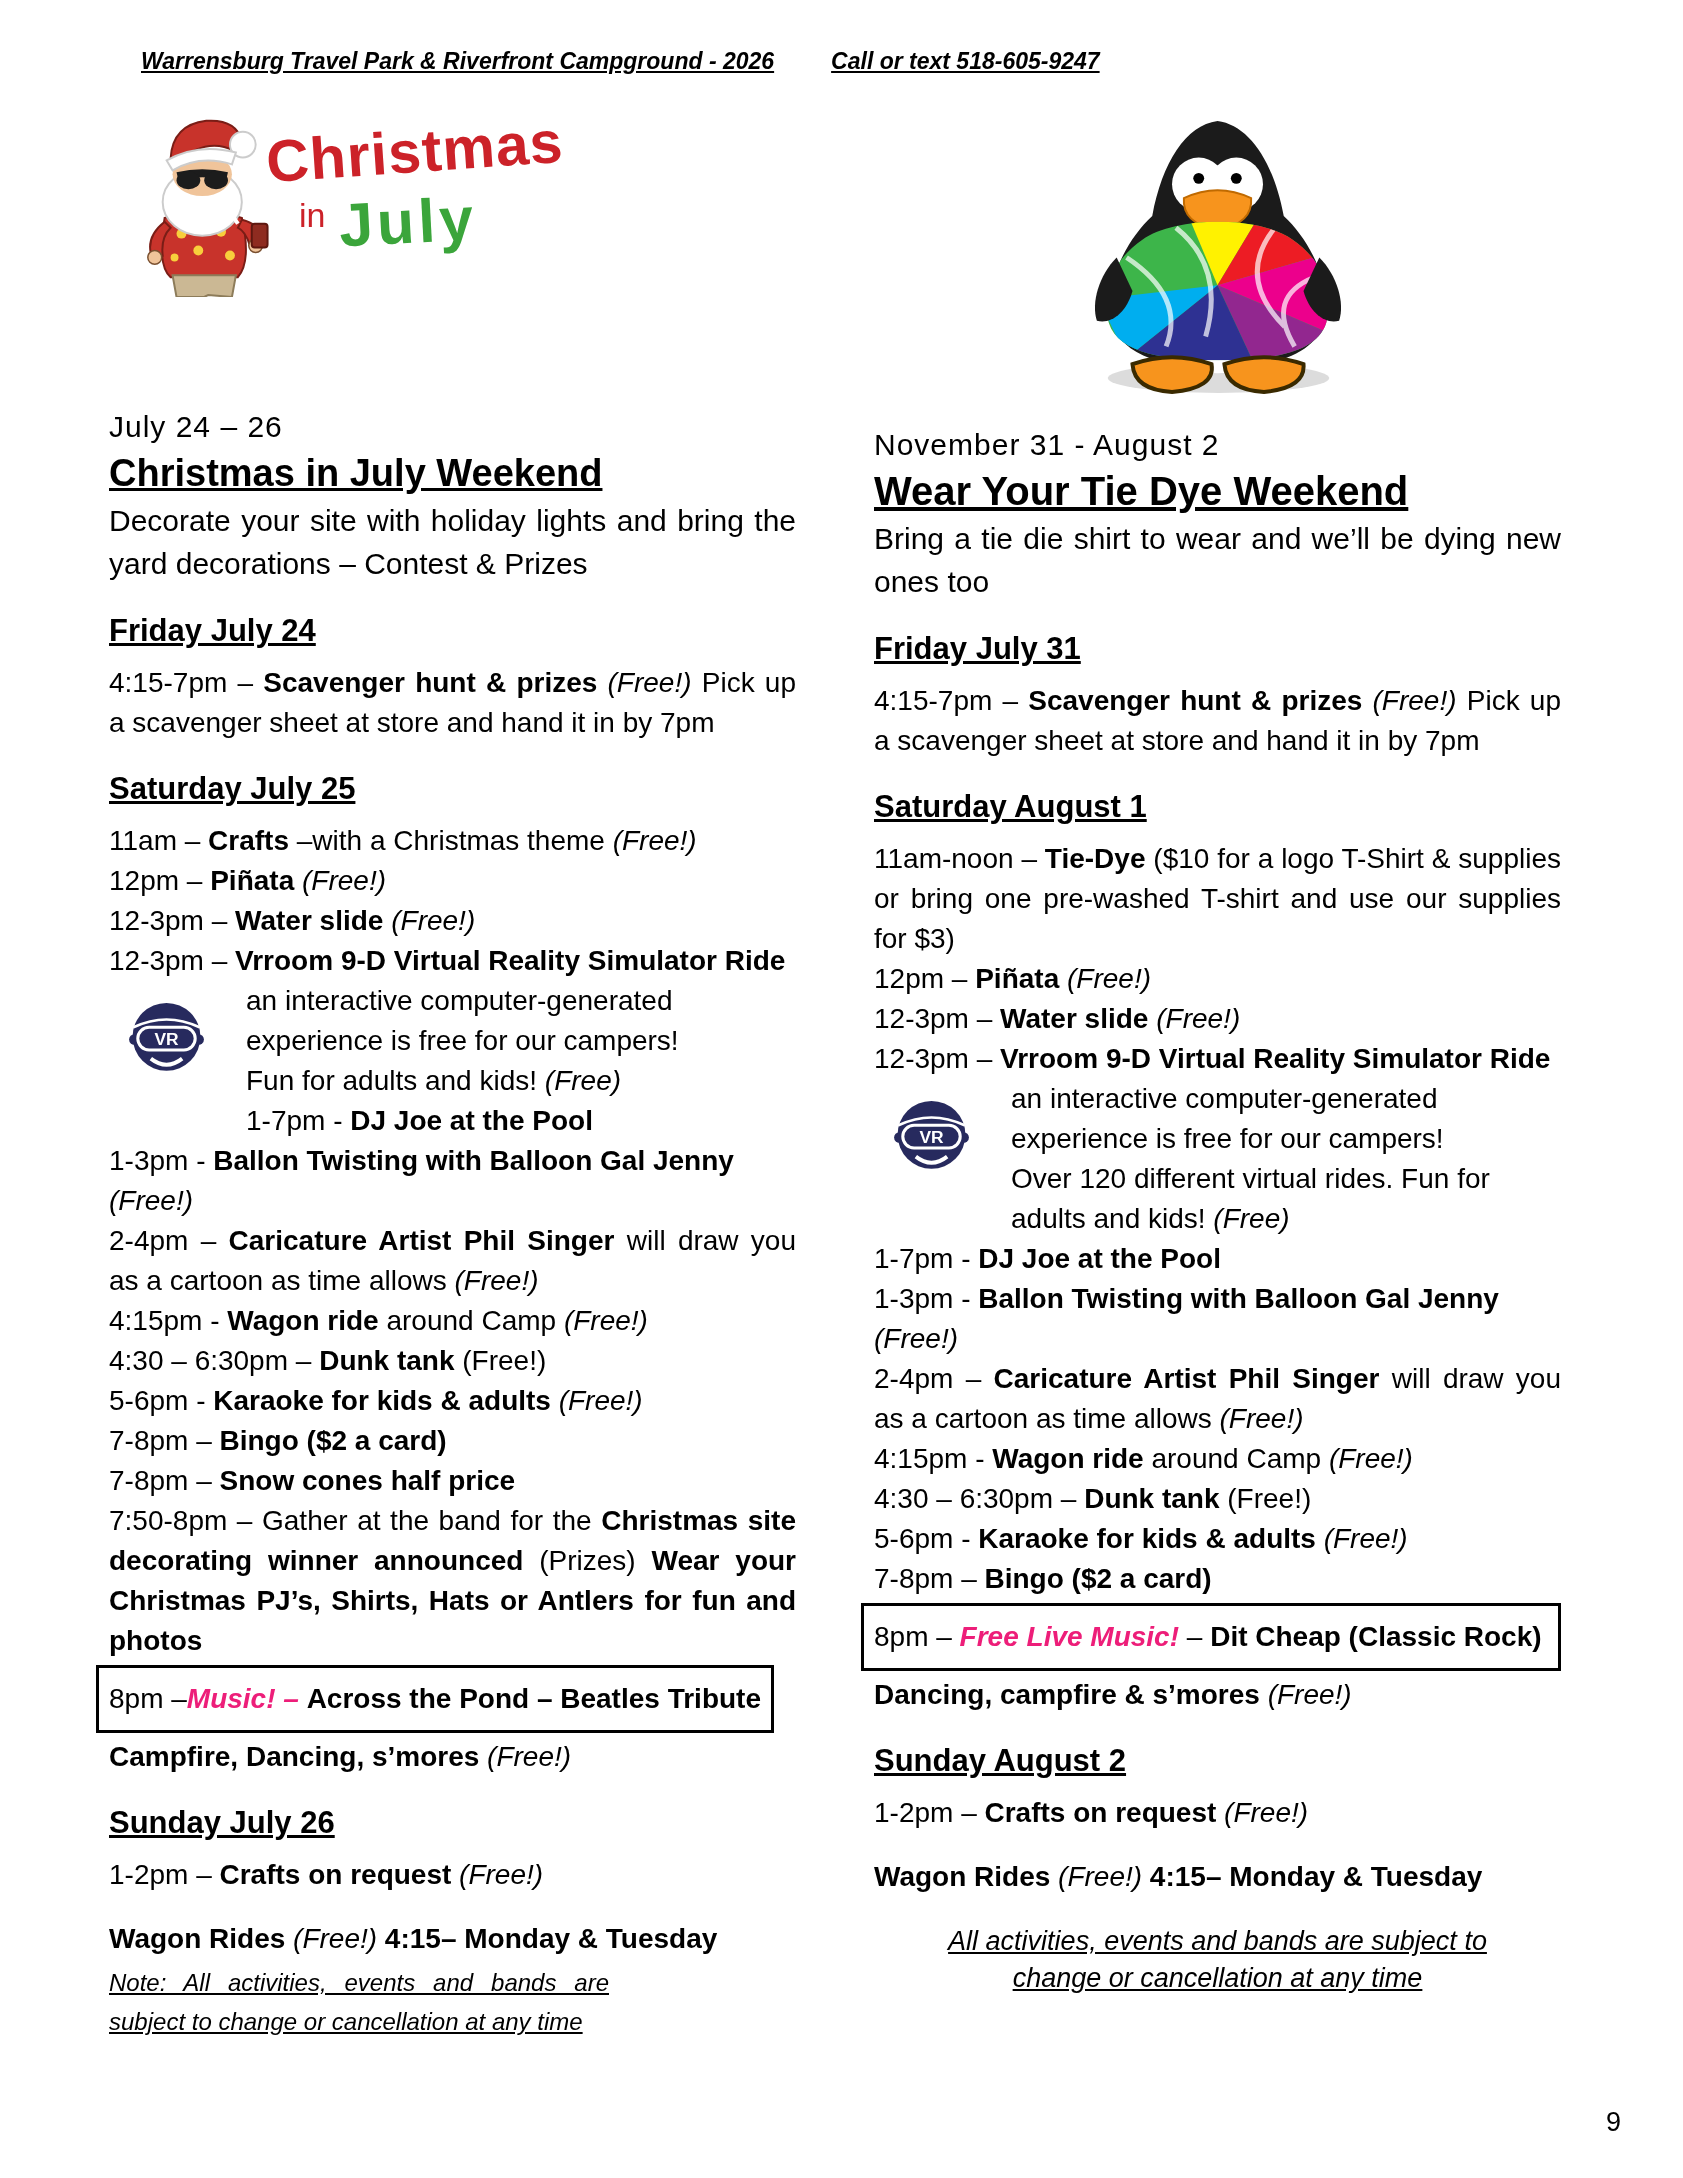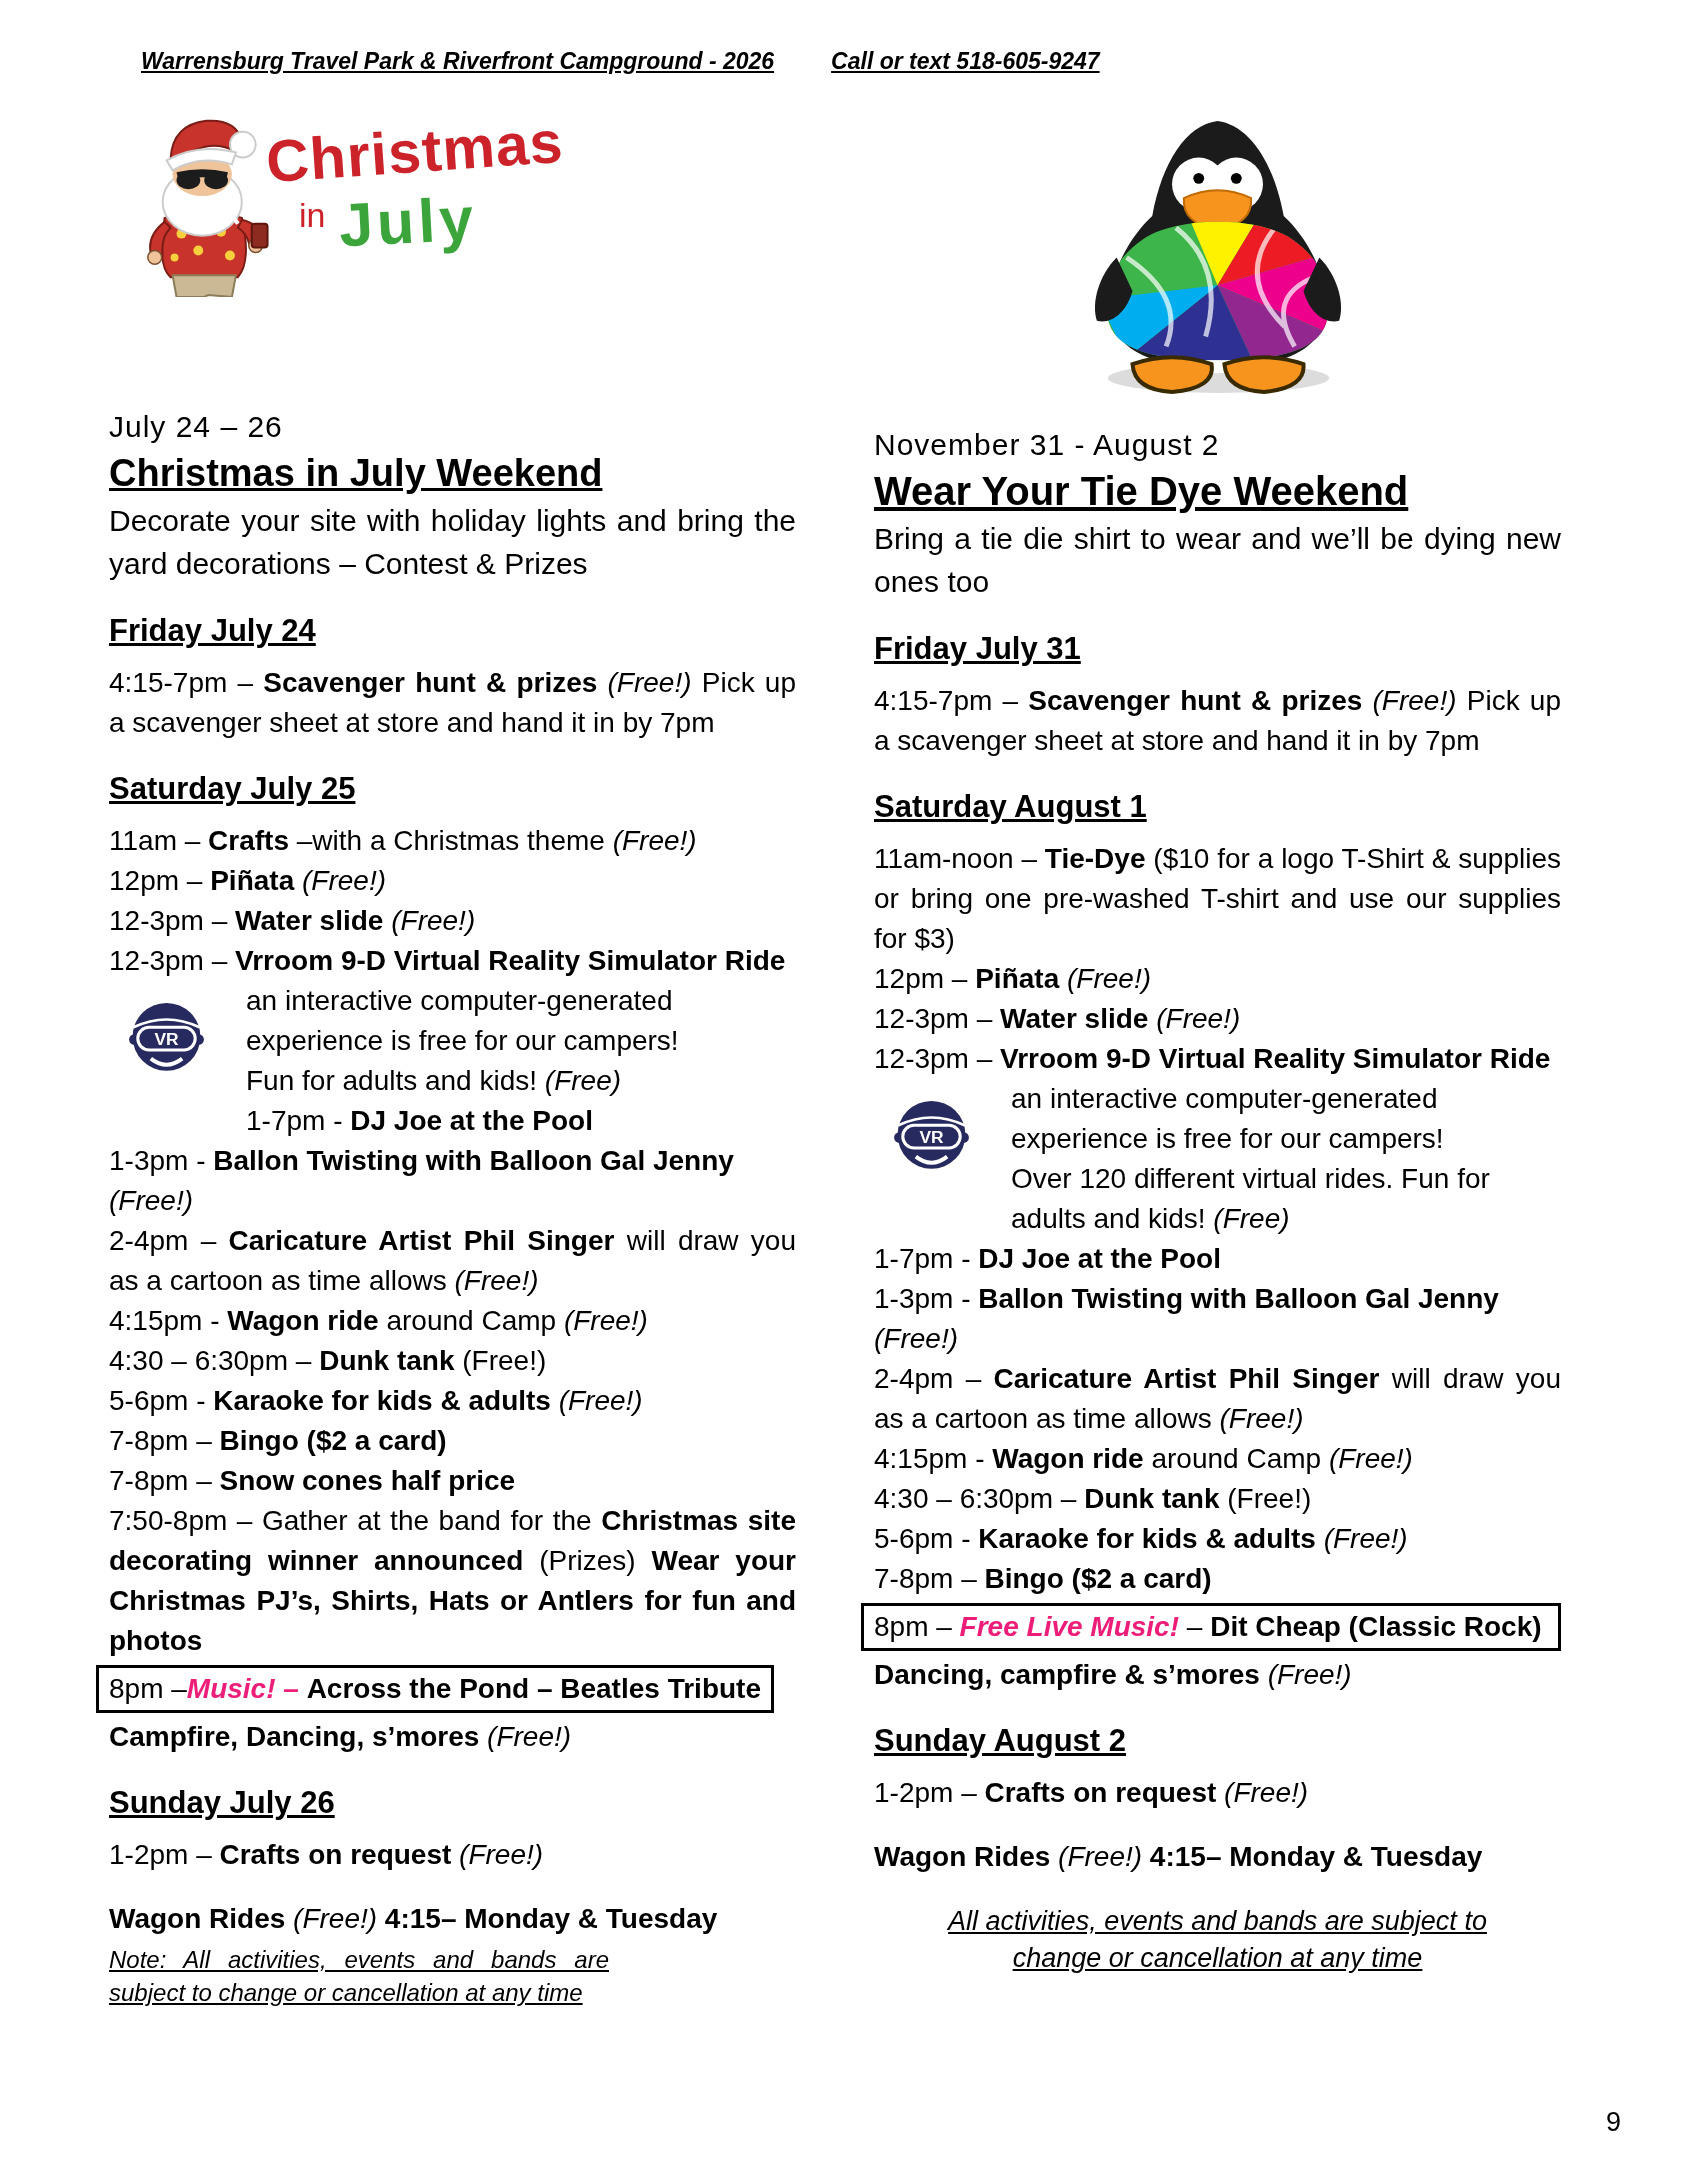--- a/index.html
+++ b/index.html
@@ -33,29 +33,29 @@
   .date-range{font-size:30px;line-height:42px;letter-spacing:1px;}
   .wk-title{font-size:38px;line-height:51px;font-weight:bold;text-decoration:underline;}
   #rightcol .wk-title{font-size:40px;}
   .desc{font-size:30px;line-height:43px;text-align:justify;}
   .day-h{font-size:31px;line-height:40px;font-weight:bold;text-decoration:underline;
     width:fit-content;margin:26px 0 12px 0;}
   .line{min-height:40px;}
   .line.just{text-align:justify;}
   .line.sp{}
   .line.ind{margin-left:137px;}
-  .line.boxed{border:3px solid #000;padding:1px 10px;margin:4px 0 4px -13px;width:fit-content;max-width:673px;}
+  .line.boxed{border:3px solid #000;padding:11px 10px;margin:4px 0 4px -13px;width:fit-content;max-width:673px;}
   #rightcol .line.boxed{width:auto;max-width:none;}
   .vr-block{display:flex;align-items:flex-start;}
   .vr-icon-box{flex:none;width:87px;height:87px;margin:8px 0 0 14px;}
   .vr-text{margin-left:36px;}
   #leftcol .vr-text{width:450px;}
   #rightcol .vr-text{width:500px;}
   .wagon-line{margin-top:24px;}
-  .note-left{font-size:24px;line-height:33px;font-style:italic;text-decoration:underline;
+  .note-left{font-size:24px;line-height:39px;font-style:italic;text-decoration:underline;
     text-align:justify;max-width:500px;margin-top:4px;}
   .note-right{font-size:27px;line-height:37px;font-style:italic;text-decoration:underline;
     text-align:center;margin-top:26px;padding:0 36px;}
 
   
   .r-b{font-weight:bold;}
   .r-i{font-style:italic;}
   .r-u{}
   .r-pink{color:var(--accent_pink);}
 </style>

